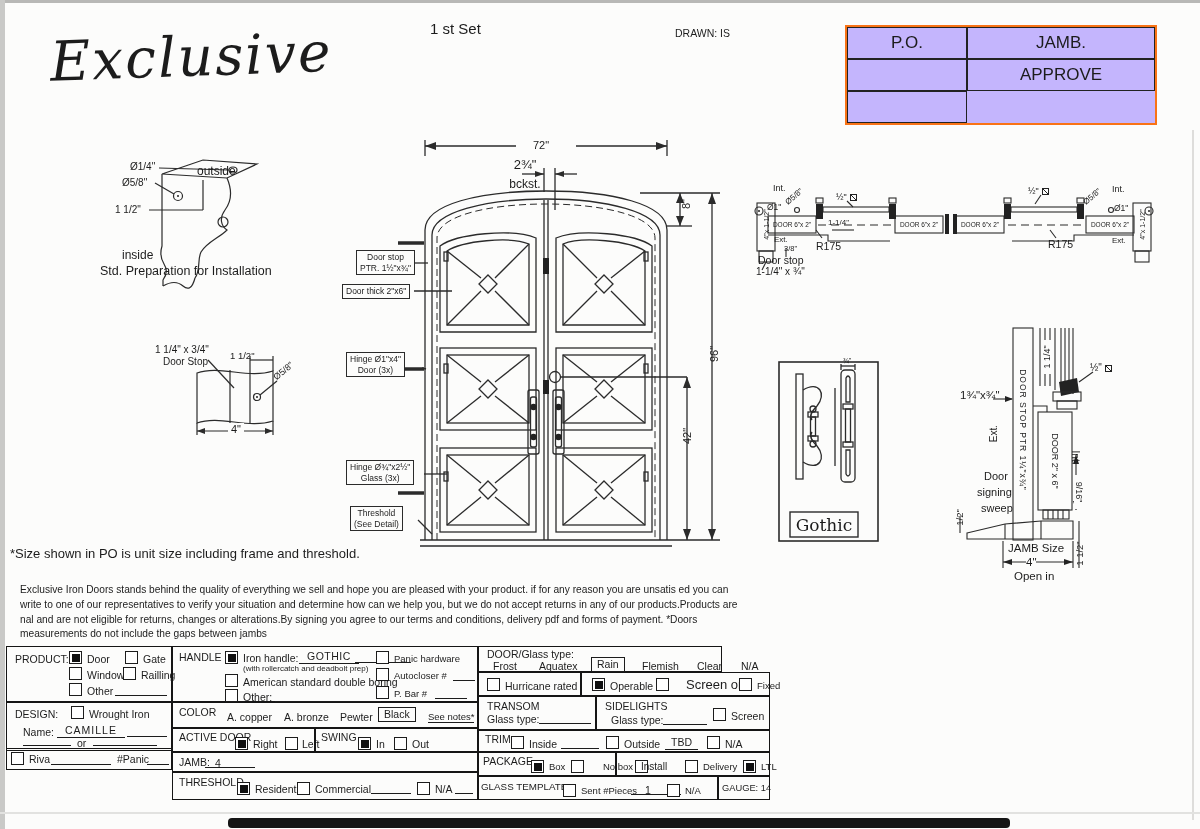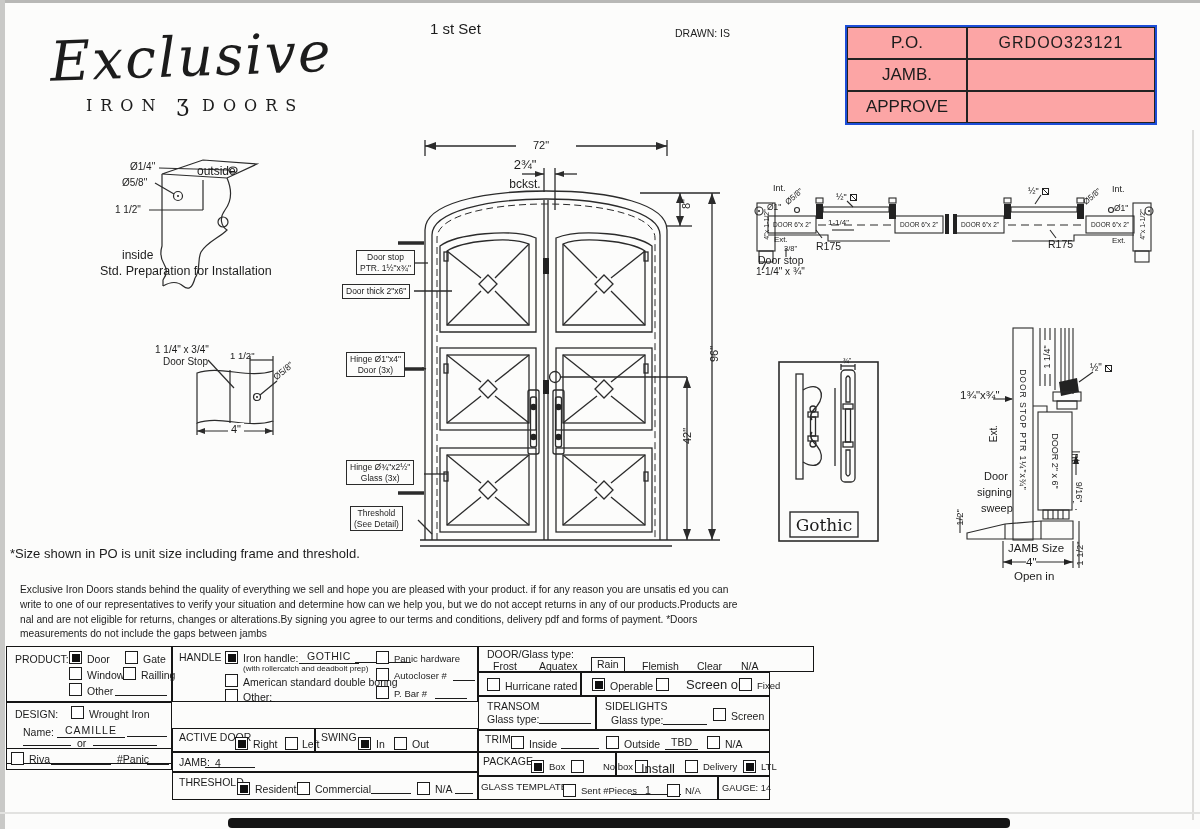--- a/index.html
+++ b/index.html
@@ -8,21 +8,21 @@
   font-family:"Liberation Sans","DejaVu Sans",sans-serif;color:#1c1c1c}
 .abs{position:absolute}
 .c{text-align:center}
 .dim{font-size:11px;white-space:nowrap}
 .rot{transform:rotate(-90deg)}
 .rot90{transform:rotate(90deg)}
 .rotd{transform:rotate(-40deg)}
 .wbg{background:#fcfcfb}
 svg{position:absolute;overflow:visible}
 .boxlbl{position:absolute;border:1px solid #2b2b2b;background:#fcfcfb;font-size:8.5px;line-height:1.25;text-align:center;padding:1px 3px;white-space:nowrap}
-.po{position:absolute;left:845px;top:25px;width:312px;height:100px;display:grid;grid-template-columns:120px 1fr;grid-auto-rows:1fr;border:2px solid #1d4ed8;background:#fca5a5}
+.po{position:absolute;left:845px;top:25px;width:312px;height:100px;display:grid;grid-template-columns:120px 1fr;grid-auto-rows:1fr;border:2px solid #f97316;background:#c4b5fd}
 .po>div{border:1px solid #222;display:flex;align-items:center;justify-content:center;font-size:17px}
 .ovbox{position:absolute;left:483px;top:92px;width:138px;height:31px;border:2px solid #1a1a1a;display:flex;align-items:center;justify-content:center;font-size:16px;letter-spacing:.5px}
 .cell{position:absolute;border:1.6px solid #151515;font-size:10.5px;background:transparent}
 .lab{position:absolute;white-space:nowrap}
 .cb{position:absolute;width:13px;height:13px;border:1.7px solid #1c1c1c;background:#fff}
 .cb.checked::after{content:"";position:absolute;inset:1.5px;background:#101010}
 .blank{position:absolute;border-bottom:1.3px solid #1c1c1c;height:11px}
 .ulv{border-bottom:1.3px solid #1c1c1c;padding:0 8px 1px 8px;letter-spacing:1px}
 .boxedval{border:1.6px solid #1c1c1c;padding:0 5px 1px 5px}
 .notes-line{color:var(--notes-color,#a9731f);font-size:12.5px;position:absolute;white-space:nowrap}
@@ -38,33 +38,27 @@
 <div class="page">
 
   <div class="abs" style="left:0;top:0;width:1200px;height:3px;background:#b8b8b6"></div>
   <div class="abs" style="left:0;top:0;width:5px;height:829px;background:#c9c9c7"></div>
   <div class="abs" style="left:1192px;top:130px;width:2px;height:690px;background:#dedddb"></div>
   <div class="abs" style="left:0;top:812px;width:1200px;height:2px;background:#e2e2e0"></div>
   <div class="abs" style="left:228px;top:818px;width:782px;height:10px;background:#151515;border-radius:4px"></div>
 
   <div class="abs" style="left:50px;top:25px;width:270px;height:95px">
     <div class="logo-script">Exclusive</div>
-    <div class="abs logo-sub" style="left:36px;top:66px">
-      <span>IRON</span>
-      <span style="font-size:22px;letter-spacing:0">ʒ</span>
-      <span>DOORS</span>
-    </div>
   </div>
 
   <div class="abs" style="left:430px;top:20px;font-size:15px">1 st Set</div>
   <div class="abs" style="left:675px;top:27px;font-size:10.5px">DRAWN: IS</div>
 
   <div class="po">
     <div>P.O.</div>
-    <div style="font-size:16px;letter-spacing:1px">GRDOO323121</div>
     <div>JAMB.</div>
     <div></div>
     <div>APPROVE</div>
     <div></div>
   </div>
 
   <svg style="left:115px;top:148px" width="240" height="150" viewBox="0 0 240 150">
     <g stroke="#2b2b2b" fill="none" stroke-width="1.2">
       <path d="M47,26 L88,12 L142,16 L112,30 Z"></path>
       <ellipse cx="118" cy="22" rx="4" ry="3"></ellipse>
@@ -396,21 +390,21 @@
     <span class="cb" style="left:118px;top:4px"></span>
     <span class="lab" style="left:136px;top:6px">Gate</span>
     <span class="cb" style="left:62px;top:20px"></span>
     <span class="lab" style="left:80px;top:22px">Window</span>
     <span class="cb" style="left:116px;top:20px"></span>
     <span class="lab" style="left:134px;top:22px">Railling</span>
     <span class="cb" style="left:62px;top:36px"></span>
     <span class="lab" style="left:80px;top:38px">Other</span>
     <span class="blank" style="left:108px;top:38px;width:52px"></span>
   </div>
-  <div class="cell" style="left:6px;top:702px;width:166px;height:62px">
+  <div class="cell" style="left:6px;top:702px;width:166px;height:49px">
     <span class="lab" style="left:8px;top:5px">DESIGN:</span>
     <span class="cb" style="left:64px;top:3px"></span>
     <span class="lab" style="left:82px;top:5px">Wrought Iron</span>
     <span class="lab" style="left:16px;top:23px">Name:</span>
     <span class="lab ulv" style="left:50px;top:21px">CAMILLE</span>
     <span class="blank" style="left:120px;top:23px;width:40px"></span>
     <span class="blank" style="left:16px;top:32px;width:48px"></span>
     <span class="lab" style="left:70px;top:34px">or</span>
     <span class="blank" style="left:86px;top:32px;width:64px"></span>
   </div>
@@ -436,20 +430,28 @@
     <span class="blank" style="left:102px;top:44px;width:106px"></span>
     <span class="cb" style="left:203px;top:4px"></span>
     <span class="lab" style="left:221px;top:6px;font-size:9.5px">Panic hardware</span>
     <span class="cb" style="left:203px;top:21px"></span>
     <span class="lab" style="left:221px;top:23px;font-size:9.5px">Autocloser #</span>
     <span class="blank" style="left:280px;top:23px;width:22px"></span>
     <span class="cb" style="left:203px;top:39px"></span>
     <span class="lab" style="left:221px;top:41px;font-size:9.5px">P. Bar #</span>
     <span class="blank" style="left:262px;top:41px;width:32px"></span>
   </div>
+  <div class="cell" style="left:172px;top:702px;width:306px;height:26px">
+    <span class="lab" style="left:6px;top:3px">COLOR</span>
+    <span class="lab" style="left:54px;top:8px">A. copper</span>
+    <span class="lab" style="left:111px;top:8px">A. bronze</span>
+    <span class="lab" style="left:167px;top:8px">Pewter</span>
+    <span class="lab boxedval" style="left:205px;top:4px">Black</span>
+    <span class="lab" style="left:255px;top:8px;font-size:9.5px;border-bottom:1.2px solid #1c1c1c">See notes*</span>
+  </div>
   <div class="cell" style="left:172px;top:728px;width:143px;height:24px">
     <span class="lab" style="left:6px;top:2px">ACTIVE DOOR</span>
     <span class="cb checked" style="left:62px;top:8px"></span>
     <span class="lab" style="left:80px;top:9px">Right</span>
     <span class="cb" style="left:112px;top:8px"></span>
     <span class="lab" style="left:129px;top:9px">Left</span>
   </div>
   <div class="cell" style="left:315px;top:728px;width:163px;height:24px">
     <span class="lab" style="left:5px;top:2px">SWING</span>
     <span class="cb checked" style="left:42px;top:8px"></span>
@@ -467,21 +469,21 @@
     <span class="cb checked" style="left:64px;top:9px"></span>
     <span class="lab" style="left:82px;top:10px">Residential</span>
     <span class="cb" style="left:124px;top:9px"></span>
     <span class="lab" style="left:142px;top:10px">Commercial</span>
     <span class="blank" style="left:198px;top:10px;width:40px"></span>
     <span class="cb" style="left:244px;top:9px"></span>
     <span class="lab" style="left:262px;top:10px">N/A</span>
     <span class="blank" style="left:282px;top:10px;width:18px"></span>
   </div>
 
-  <div class="cell" style="left:478px;top:646px;width:336px;height:26px">
+  <div class="cell" style="left:478px;top:646px;width:244px;height:26px">
     <span class="lab" style="left:8px;top:1px">DOOR/Glass type:</span>
     <span class="lab" style="left:14px;top:13px">Frost</span>
     <span class="lab" style="left:60px;top:13px">Aquatex</span>
     <span class="lab boxedval" style="left:112px;top:10px">Rain</span>
     <span class="lab" style="left:163px;top:13px">Flemish</span>
     <span class="lab" style="left:218px;top:13px">Clear</span>
     <span class="lab" style="left:262px;top:13px">N/A</span>
   </div>
   <div class="cell" style="left:478px;top:672px;width:103px;height:24px">
     <span class="cb" style="left:8px;top:5px"></span>
@@ -520,21 +522,21 @@
   </div>
   <div class="cell" style="left:478px;top:752px;width:138px;height:24px">
     <span class="lab" style="left:4px;top:2px">PACKAGE</span>
     <span class="cb checked" style="left:52px;top:7px"></span>
     <span class="lab" style="left:70px;top:8px;font-size:9.5px">Box</span>
     <span class="cb" style="left:92px;top:7px"></span>
     <span class="lab" style="left:124px;top:8px;font-size:9.5px">No box</span>
   </div>
   <div class="cell" style="left:616px;top:752px;width:154px;height:24px">
     <span class="cb" style="left:18px;top:7px"></span>
-    <span class="lab" style="left:24px;top:8px;font-size:13px">Install</span>
+    <span class="lab" style="left:24px;top:8px;font-size:10px">Install</span>
     <span class="cb" style="left:68px;top:7px"></span>
     <span class="lab" style="left:86px;top:8px;font-size:9.5px">Delivery</span>
     <span class="cb checked" style="left:126px;top:7px"></span>
     <span class="lab" style="left:144px;top:8px;font-size:9.5px">LTL</span>
   </div>
   <div class="cell" style="left:478px;top:776px;width:240px;height:24px">
     <span class="lab" style="left:2px;top:4px;font-size:9.8px">GLASS TEMPLATE</span>
     <span class="cb" style="left:84px;top:7px"></span>
     <span class="lab" style="left:102px;top:8px;font-size:9.5px">Sent #Pieces</span>
     <span class="lab" style="left:166px;top:7px">1</span>

